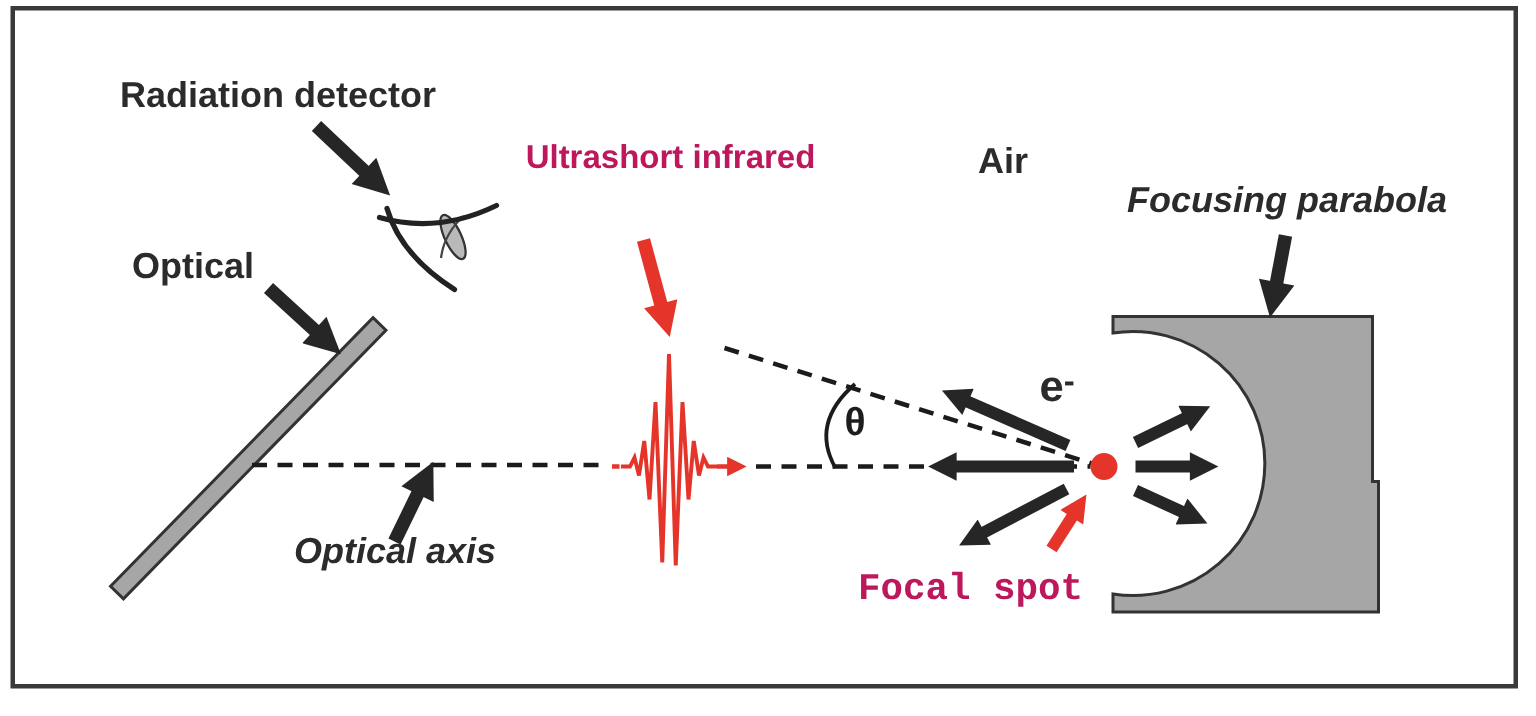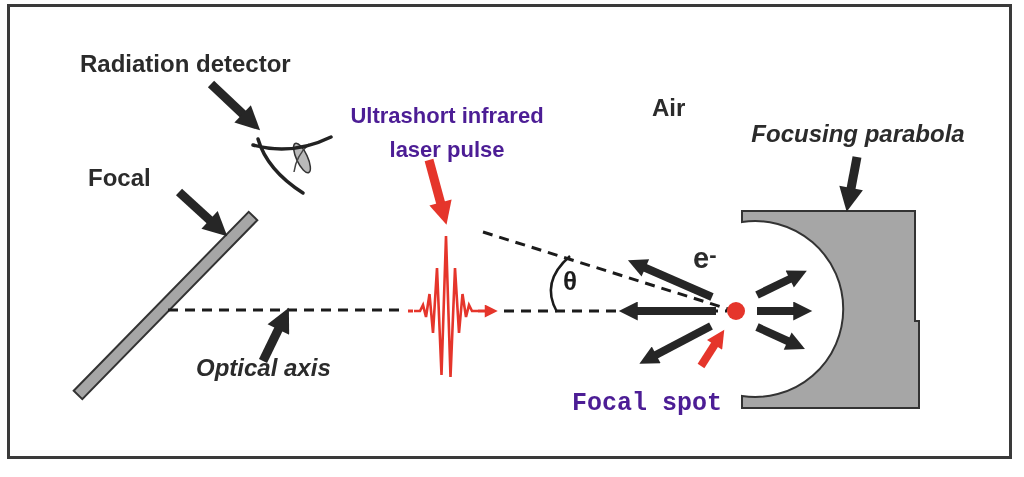--- a/index.html
+++ b/index.html
@@ -9,21 +9,21 @@
   }
   #frame{
     position:absolute;left:7px;top:4px;width:1005px;height:455px;
     border:3px solid #3a3a3a;background:#ffffff;box-sizing:border-box;
   }
   svg{position:absolute;left:0;top:0;}
   .lbl{
     position:absolute;font-weight:bold;color:#2b2b2b;white-space:nowrap;
     line-height:1.2;letter-spacing:0px;
   }
-  .red{color:#4c1d95;margin-top:11px;}
+  .red{color:#be185d;}
   .center{text-align:center;white-space:normal;}
   #lbl-radiation{left:80px;top:50px;font-size:24px;}
   #lbl-mirror{left:88px;top:164px;font-size:24px;}
   #lbl-laser{left:327px;top:88px;width:240px;font-size:22px;line-height:34px;}
   #lbl-air{left:652px;top:94px;font-size:24px;}
   #lbl-parabola{left:738px;top:120px;width:240px;font-size:24px;font-style:italic;}
   #lbl-optical{left:196px;top:354px;font-size:24px;font-style:italic;}
   #lbl-focal{left:572px;top:378px;font-size:25px;font-family:Liberation Mono, monospace;}
   #lbl-theta{left:563px;top:266px;font-size:26px;color:#1d1d1d;}
   #lbl-electron{left:693px;top:241px;font-size:29px;}
@@ -89,25 +89,24 @@
     <line x1="711" y1="326" x2="652" y2="357" stroke="#262626" stroke-width="8" marker-end="url(#ah-mid)"></line>
     <line x1="757" y1="295" x2="794" y2="277" stroke="#262626" stroke-width="8" marker-end="url(#ah-mid)"></line>
     <line x1="757" y1="311" x2="798" y2="311" stroke="#262626" stroke-width="8" marker-end="url(#ah-mid)"></line>
     <line x1="757" y1="327" x2="792" y2="343" stroke="#262626" stroke-width="8" marker-end="url(#ah-mid)"></line>
 
     <circle cx="736" cy="311" r="9" fill="#e5352b"></circle>
   </svg>
 
   <div class="lbl" id="lbl-radiation">Radiation detector</div>
 
-  <div class="lbl" id="lbl-mirror">Focal</div>
+  <div class="lbl" id="lbl-mirror">Optical</div>
 
   <div class="lbl red center" id="lbl-laser">
     <div>Ultrashort infrared</div>
-    <div>laser pulse</div>
   </div>
 
   <div class="lbl" id="lbl-air">Air</div>
 
   <div class="lbl center" id="lbl-parabola">Focusing parabola</div>
 
   <div class="lbl" id="lbl-optical">Optical axis</div>
 
   <div class="lbl red" id="lbl-focal">Focal spot</div>
 

